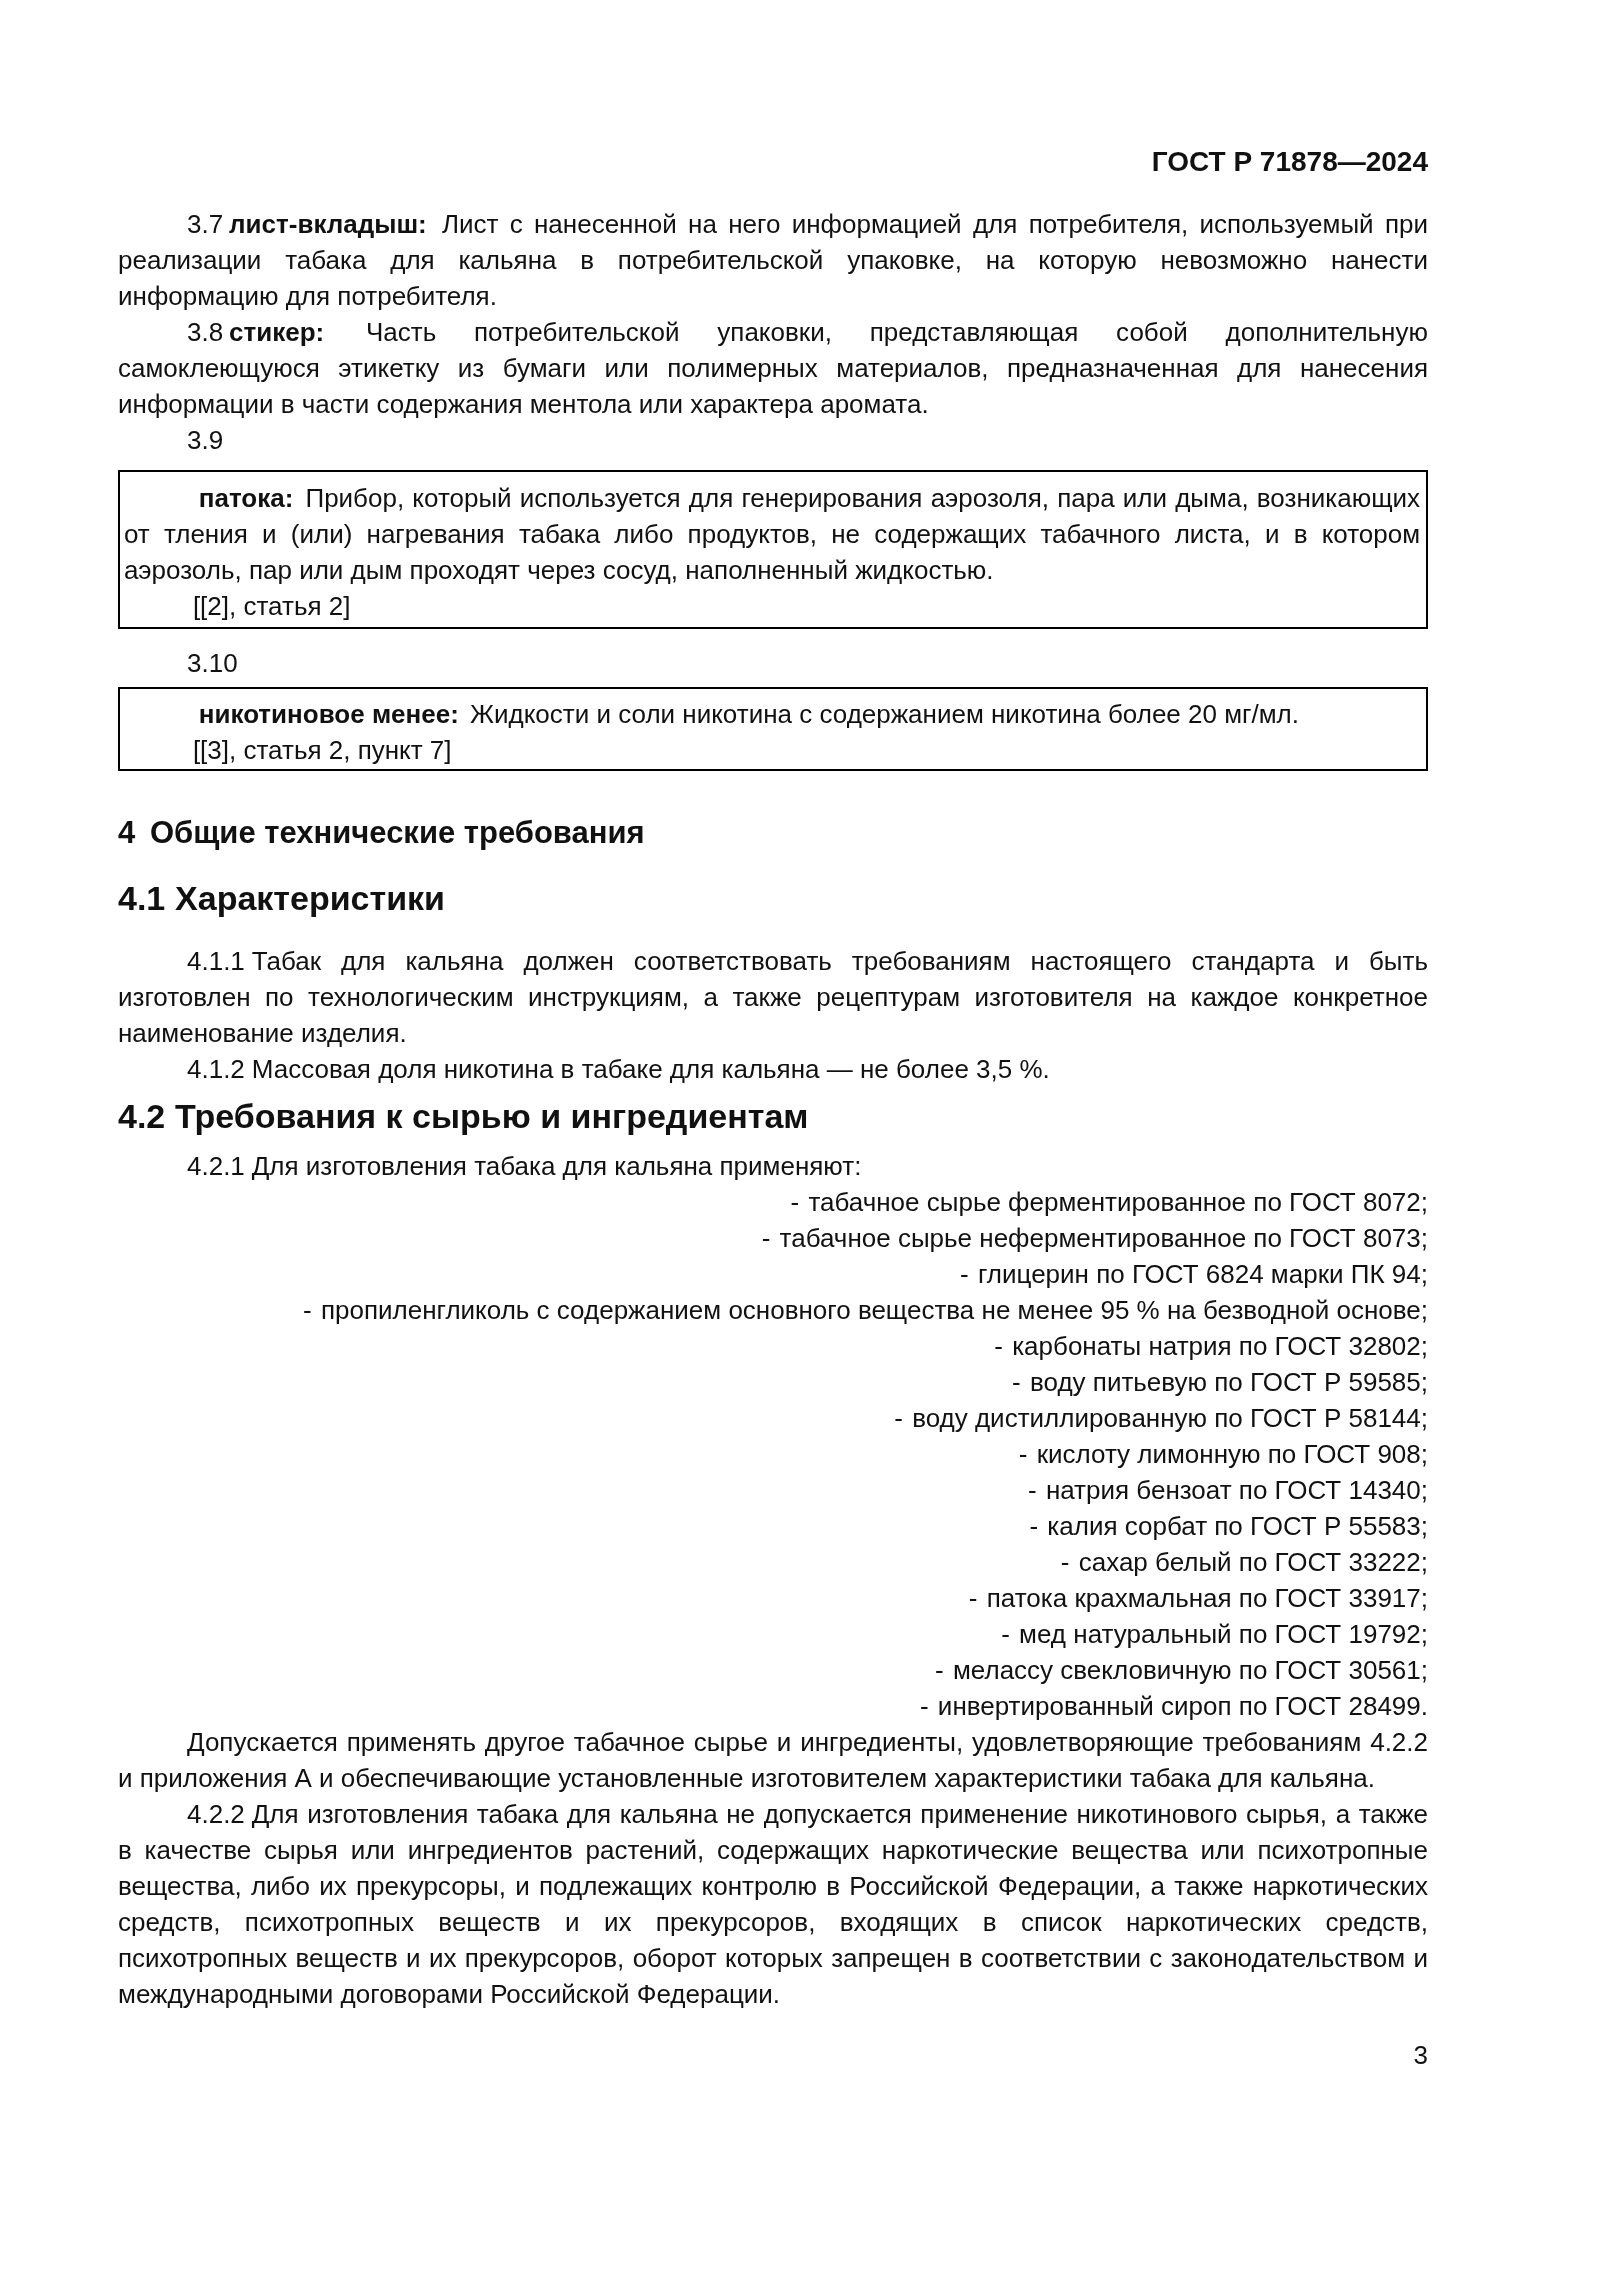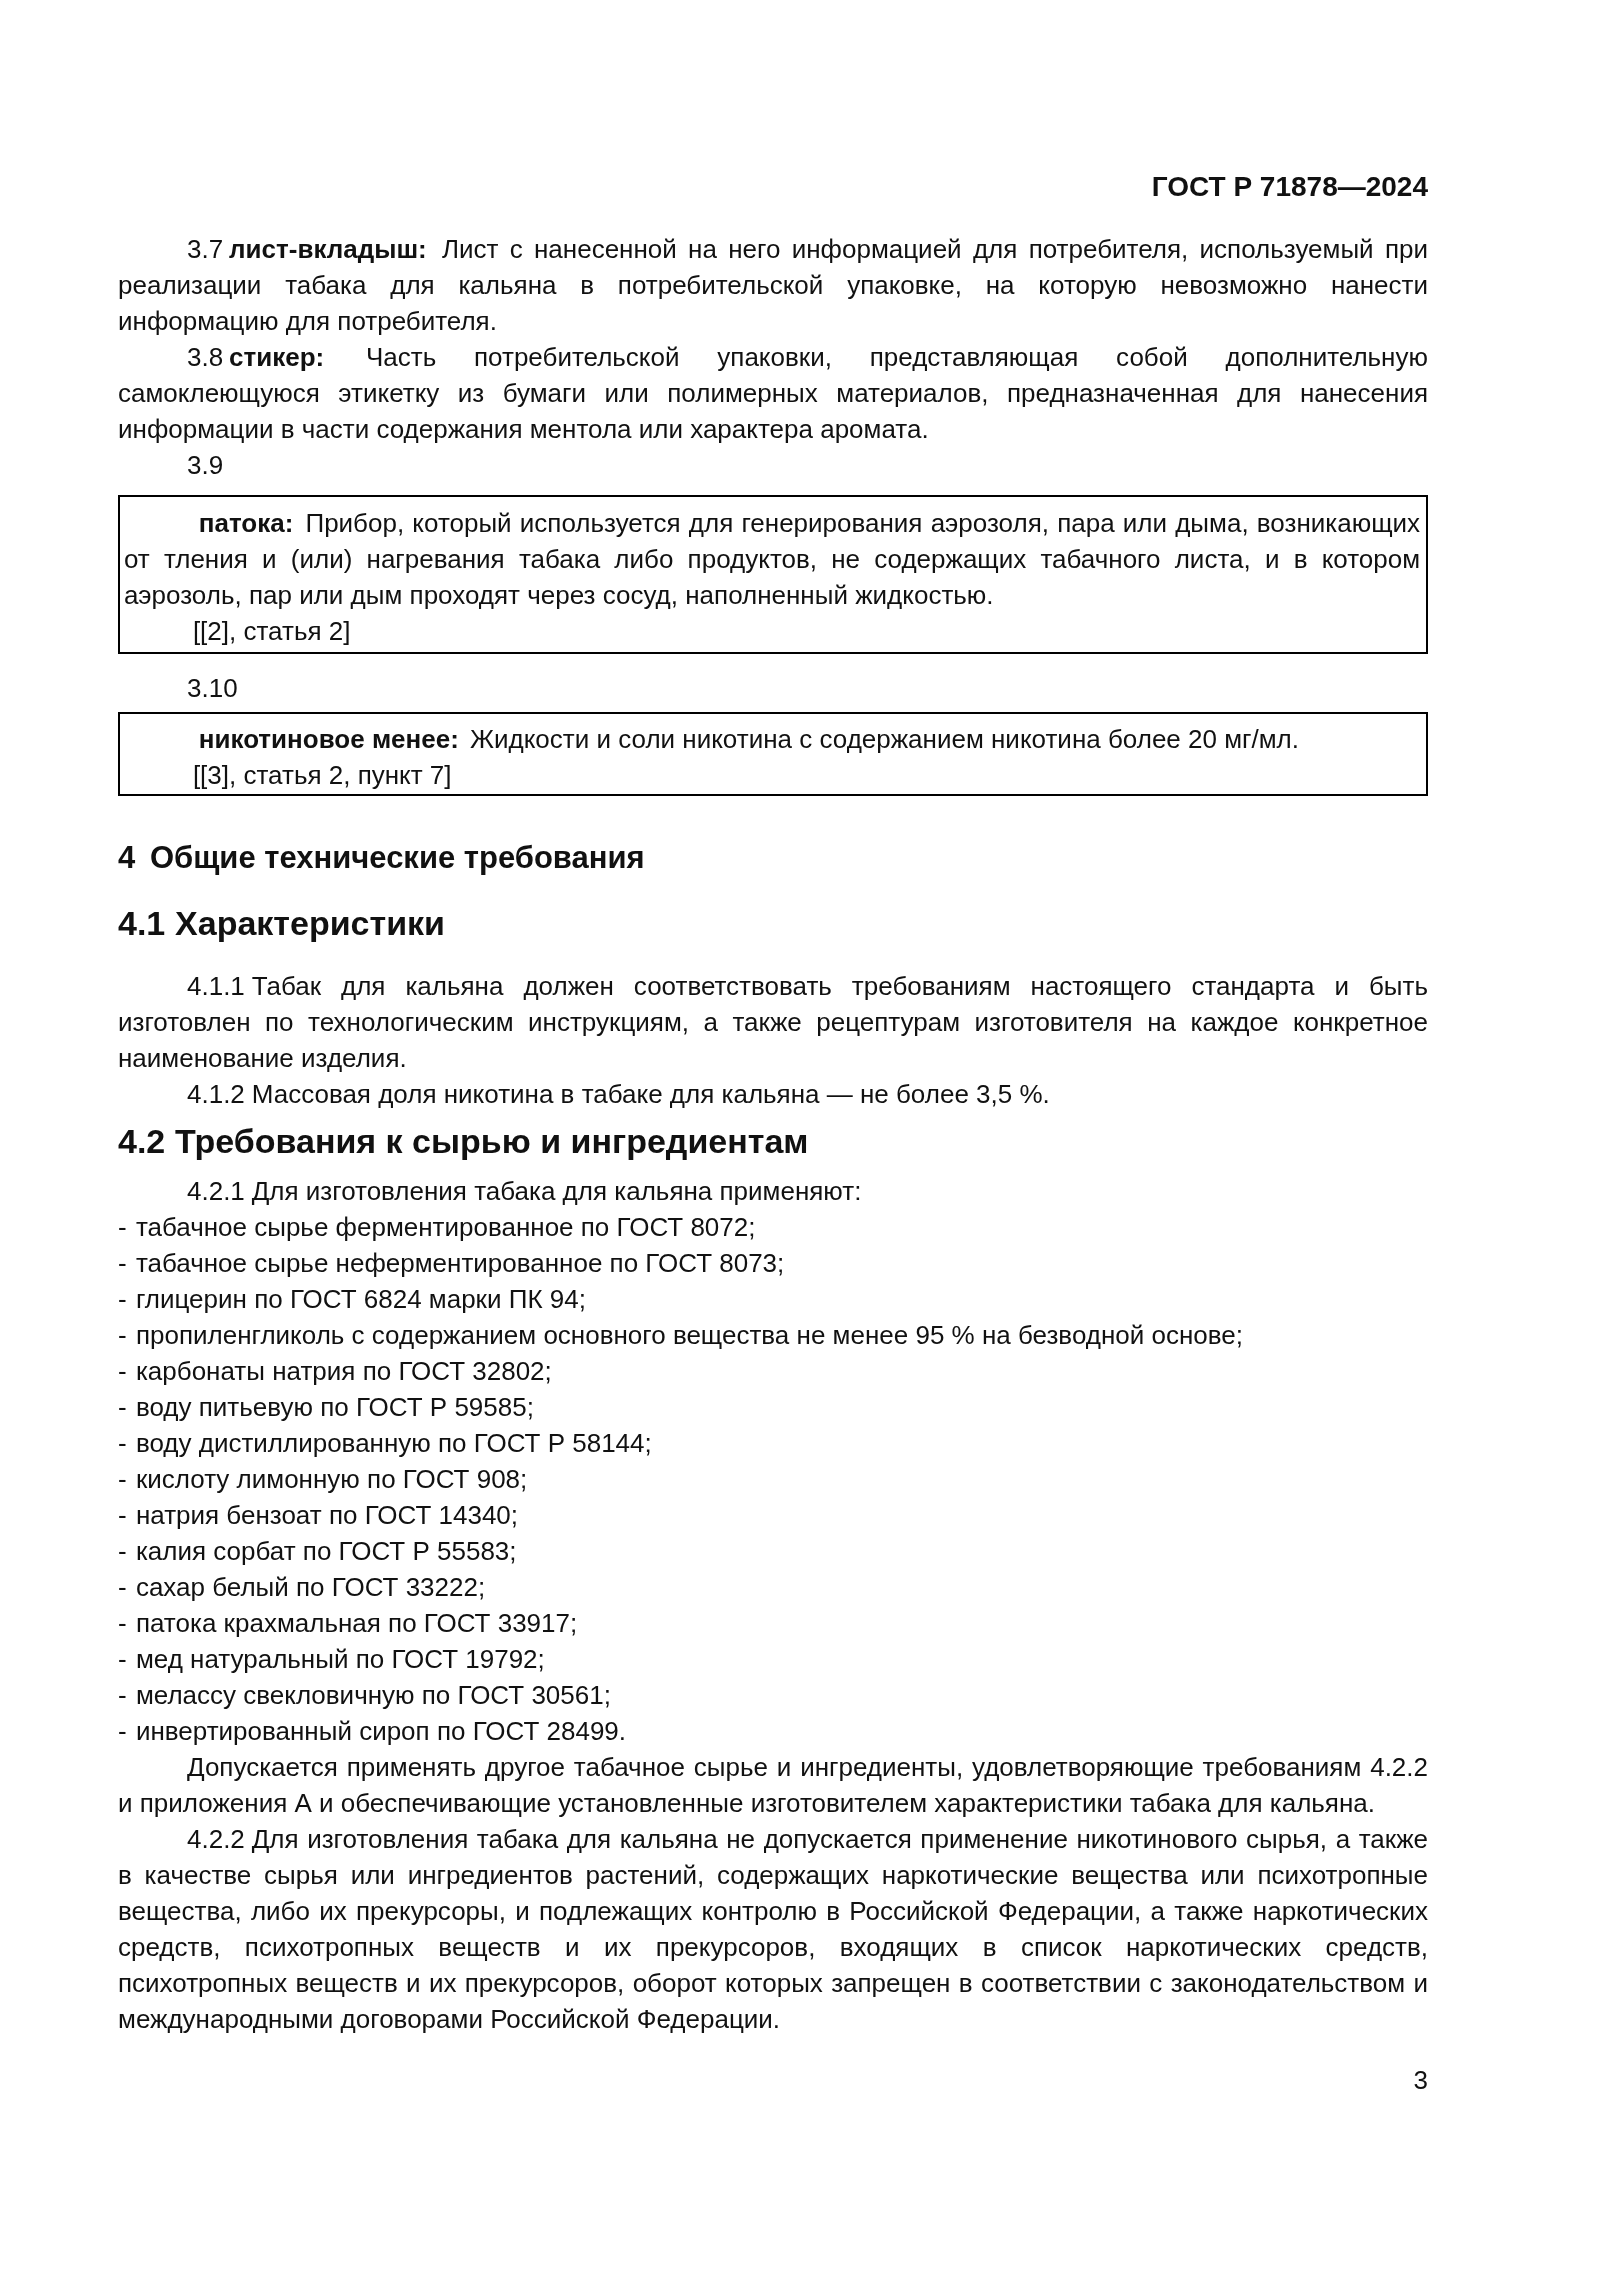--- a/index.html
+++ b/index.html
@@ -10,21 +10,21 @@
   }
   .page {
     position: relative;
     width: 1621px;
     height: 2293px;
     background: #ffffff;
     overflow: hidden;
   }
   .content {
     position: absolute;
-    top: 169px;
+    top: 144px;
     left: 118px;
     width: 1310px;
     font-size: 26px;
     line-height: 36px;
   }
   .doc-code {
     text-align: right;
     font-weight: bold;
     font-size: 28px;
     line-height: 35px;
@@ -58,21 +58,21 @@
   .h-sub {
     font-size: 34px;
     line-height: 35px;
     font-weight: bold;
     margin-top: 27.4px;
   }
   .h-sub .hnum { margin-right: 9.8px; }
   .h-sub.tight { margin-top: 11.8px; margin-bottom: 13.7px; }
   .p411 { margin-top: 27.4px; }
   .list-item {
-    text-align: left;
+    text-align: right;
   }
   .list-item .dash { margin-right: 2px; }
   .page-num {
     text-align: right;
     margin-top: 25.5px;
     font-size: 26px;
   }
 </style>
 </head>
 <body>

